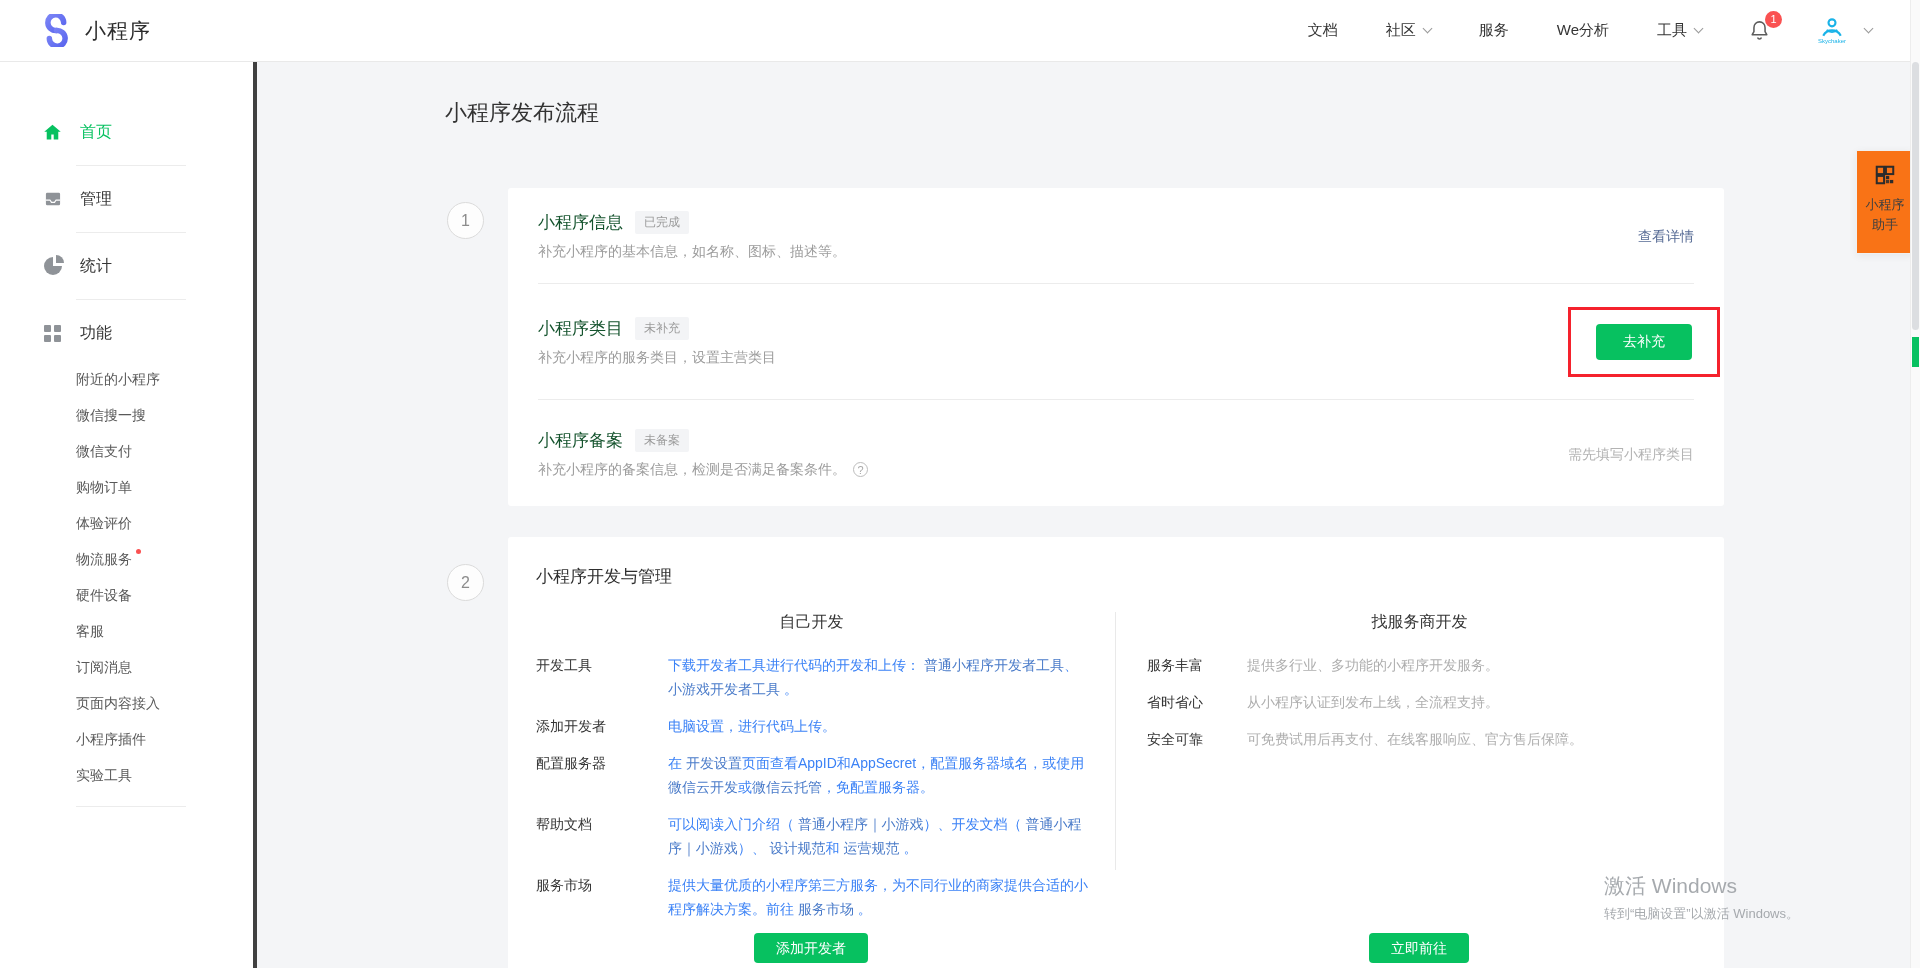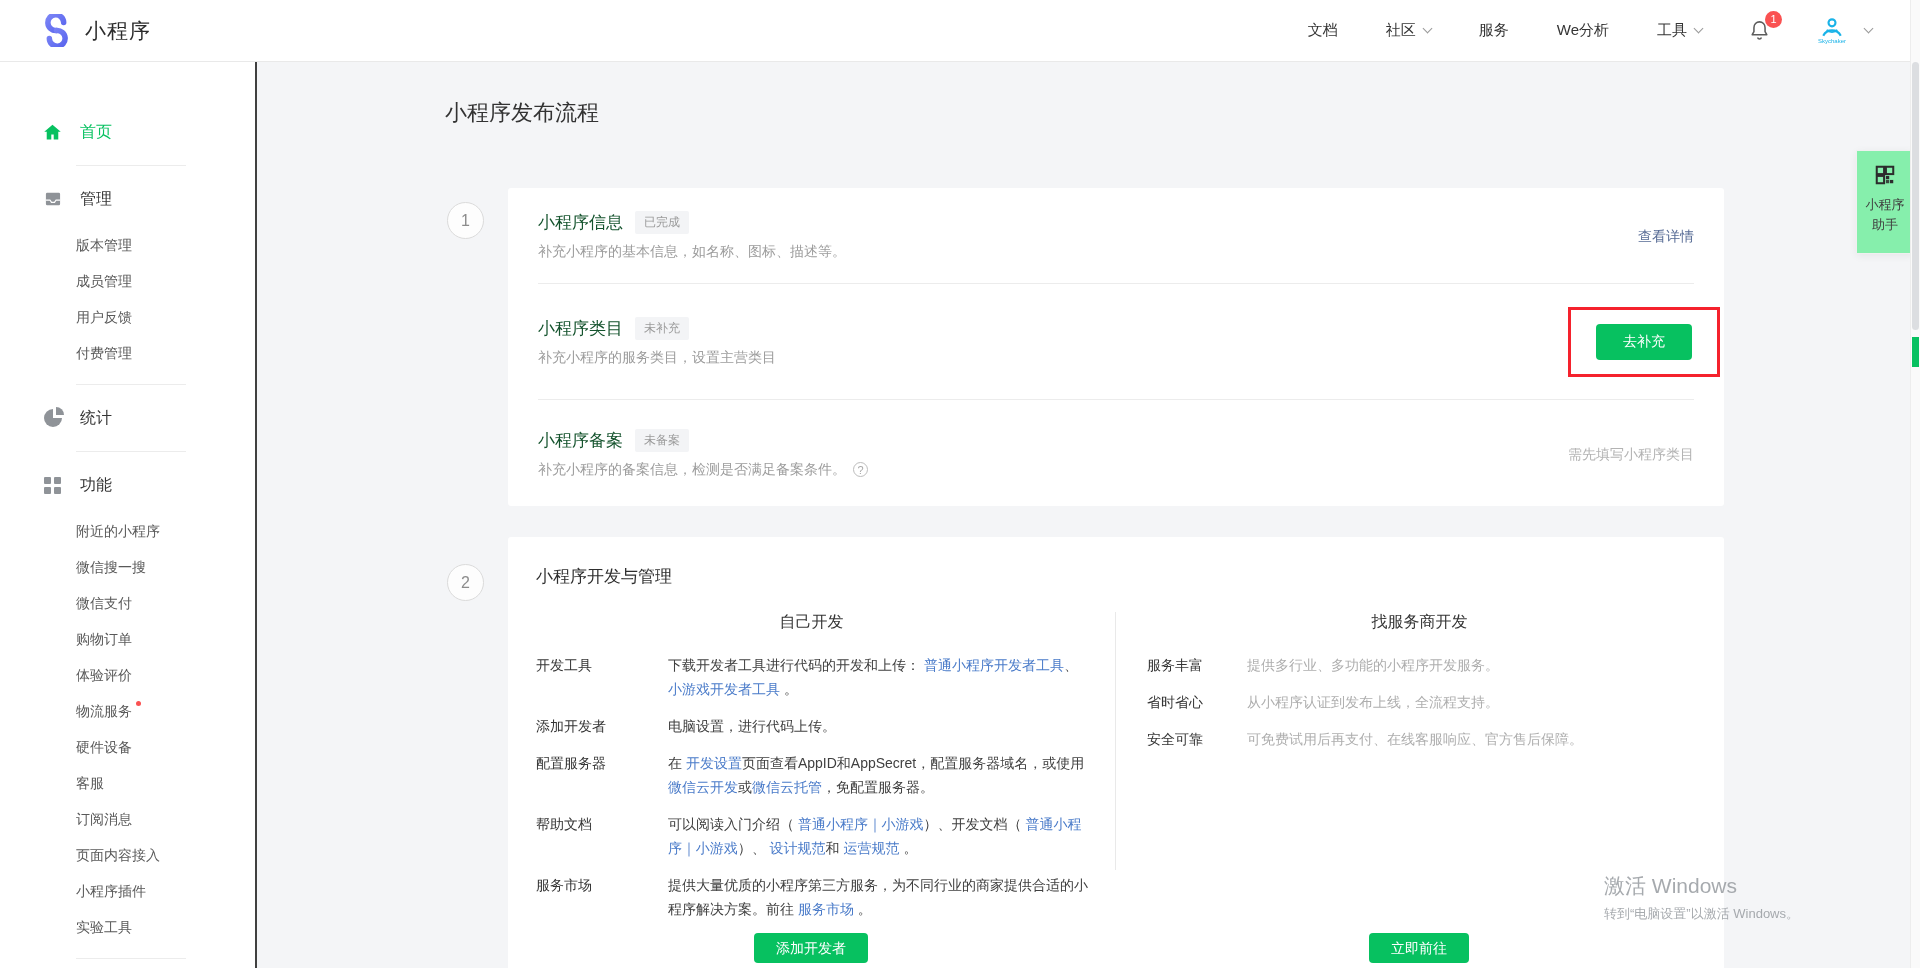--- a/index.html
+++ b/index.html
@@ -19,21 +19,21 @@
   .nav-badge { position:absolute; top:-8px; right:-11px; min-width:17px; height:17px; border-radius:9px;
                background:#fa5151; color:#fff; font-size:11px; display:flex; align-items:center;
                justify-content:center; padding:0 4px; }
   .avatar { margin-left:42px; width:38px; height:38px; border-radius:4px; display:flex; flex-direction:column;
             align-items:center; justify-content:center; cursor:pointer; overflow:hidden; background:#fff; }
   .avatar-caption { font-size:6px; color:#1ab3e8; line-height:7px; white-space:nowrap; }
   .avatar-caret { margin-left:14px; cursor:pointer; }
 
   
   .sidebar { position:absolute; top:62px; left:0; bottom:0; width:257px; background:#fff;
-             border-right:2px solid #404040; padding-top:50px; overflow:hidden; z-index:10; }
+             border-right:4px solid #404040; padding-top:50px; overflow:hidden; z-index:10; }
   .side-section { display:flex; align-items:center; gap:17px; padding-left:42px; height:40px;
                   font-size:16px; color:#353535; cursor:pointer; }
   .side-section.active { color:#07c160; }
   .side-icon { width:21px; height:21px; display:flex; align-items:center; justify-content:center; position:relative; }
   .side-items { padding-left:76px; margin:8px 0 4px; }
   .side-item { height:36px; line-height:36px; font-size:14px; color:#595959; cursor:pointer; }
   .side-divider { height:1px; background:#ececec; margin:13px 0 13px 76px; width:110px; }
   .new-dot { display:inline-block; width:5px; height:5px; background:#fa5151; border-radius:50%;
              vertical-align:top; margin:8px 0 0 4px; }
   .pie-icon { width:18px; height:18px; border-radius:50%; position:relative;
@@ -78,32 +78,32 @@
   
   .card2-title { padding:28px 28px 0; font-size:17px; font-weight:500; color:#2e2e2e; }
   .cols { display:flex; margin-top:16px; }
   .col-left { width:607px; }
   .col-right { flex:1; }
   .col-divider { position:absolute; left:607px; top:75px; height:258px; width:1px; background:#e9e9e9; }
   .col-head { text-align:center; font-size:16px; color:#353535; margin:8px 0 20px; font-weight:400; }
   .dev-row { display:flex; padding:0 26px 0 28px; margin-bottom:13px; font-size:14px; line-height:24px;gap:33px; }
   .dev-label { width:99px; flex-shrink:0; color:#353535; }
   .dev-text { flex:1; color:#9b9b9b; }
-  .seg-text { color:#404040; }
+  .seg-text { color:#3b82f6; }
   .seg-link { color:#4a7bc9; text-decoration:none; cursor:pointer; }
   .vendor-row { display:flex; padding:0 32px; margin-bottom:13px; font-size:14px; line-height:24px; }
   .vendor-label { width:100px; flex-shrink:0; color:#353535; }
   .vendor-text { color:#aeaeae; }
   .card2-btn { position:absolute; top:396px; transform:translateX(-50%); height:30px; line-height:30px;
                padding:0 22px; }
   .btn-left-col { left:303px; }
   .btn-right-col { left:911px; }
 
   
-  .helper-widget { position:absolute; right:6px; top:150px; width:58px; height:104px; background:#86efac;
+  .helper-widget { position:absolute; right:6px; top:150px; width:58px; height:104px; background:#f97316;
                    border:1px solid #f0f0f0; box-shadow:0 2px 8px rgba(0,0,0,.06); display:flex;
                    flex-direction:column; align-items:center; padding-top:13px; cursor:pointer; z-index:15; }
   .helper-label { margin-top:9px; font-size:13px; color:#404040; width:42px; text-align:center; line-height:20px; }
 
   
   .watermark { position:absolute; left:1604px; top:872px; pointer-events:none; z-index:30; }
   .wm-1 { font-size:21px; color:rgba(150,155,160,.85); }
   .wm-2 { font-size:13px; color:rgba(150,155,160,.85); margin-top:5px; }
 
   
@@ -176,26 +176,20 @@
 
     <div class="side-section">
       <span class="side-icon">
         <svg viewBox="0 0 24 24" width="20" height="20">
           <rect x="3.5" y="4.5" width="17" height="15" rx="1.5" fill="#8f9398"></rect>
           <path d="M3.5 13.2 h4.8 l1.9 2.8 h3.6 l1.9 -2.8 h4.8" stroke="#fff" stroke-width="1.5" fill="none"></path>
         </svg>
       </span>
       <span>管理</span>
     </div>
-    <div class="side-items">
-      <div class="side-item">版本管理</div>
-      <div class="side-item">成员管理</div>
-      <div class="side-item">用户反馈</div>
-      <div class="side-item">付费管理</div>
-    </div>
     <div class="side-divider"></div>
 
     <div class="side-section">
       <span class="side-icon">
           <span class="pie-icon"></span>
         </span>
       <span>统计</span>
     </div>
     <div class="side-divider"></div>
 

